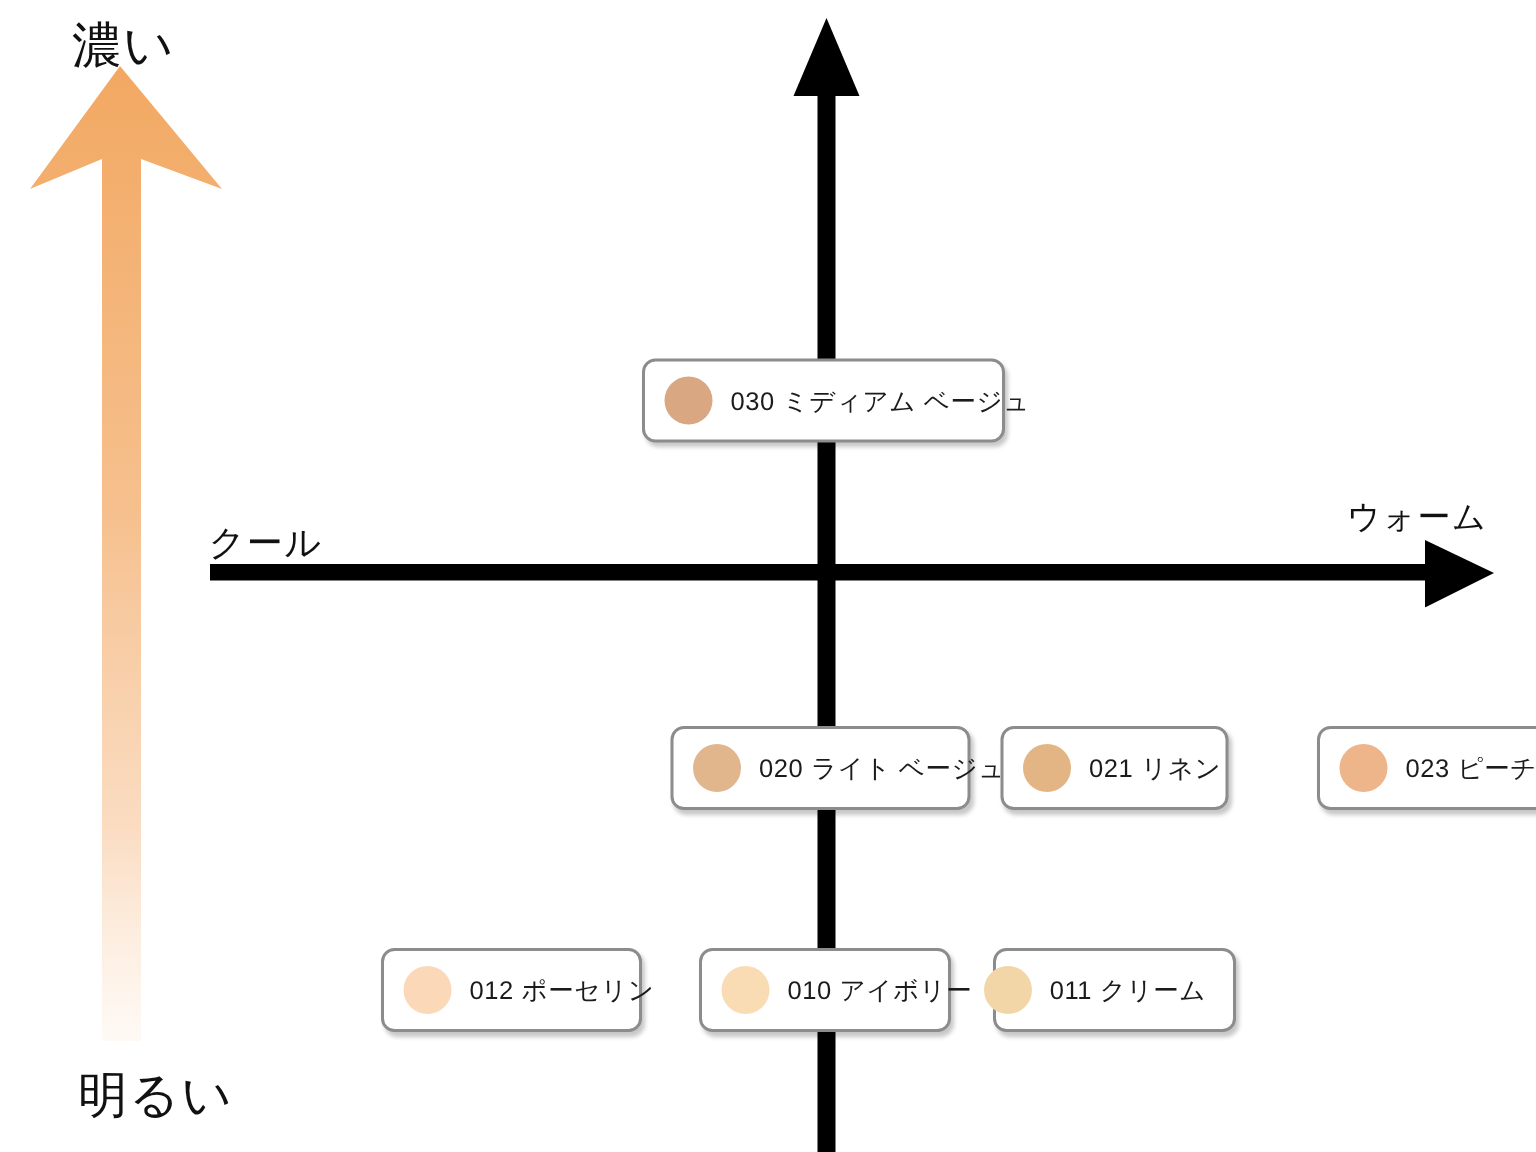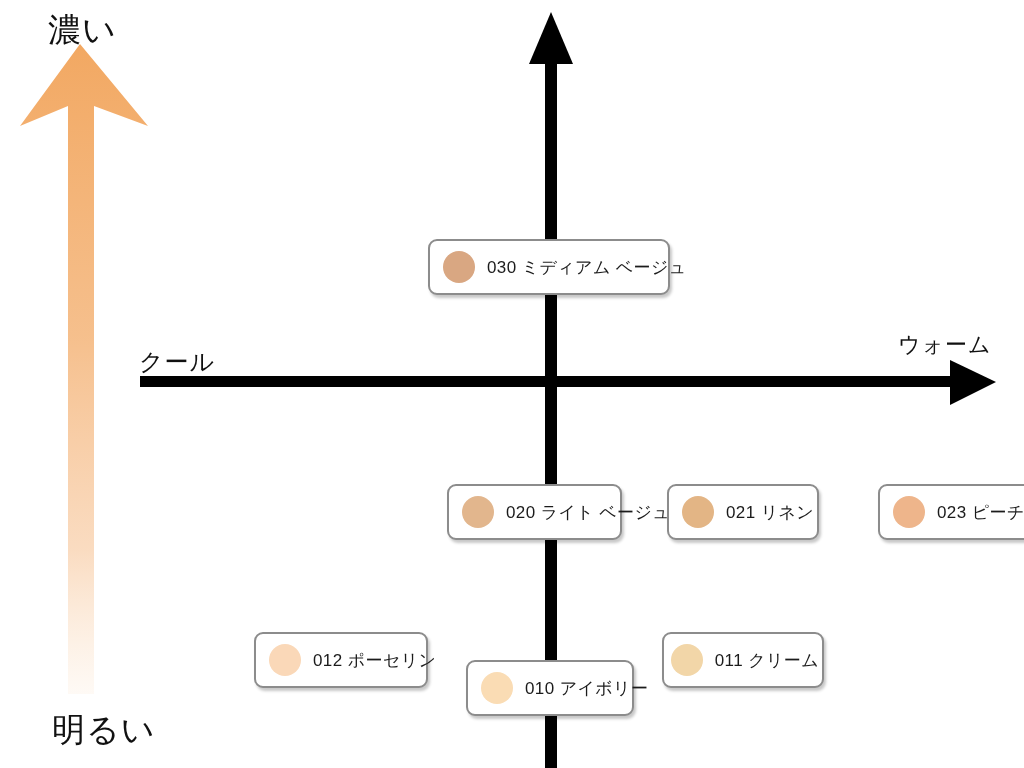--- a/index.html
+++ b/index.html
@@ -77,21 +77,21 @@
   
   .shade-card {
     position: absolute;
     display: flex;
     align-items: center;
     box-sizing: border-box;
     background: #ffffff;
     border: 2px solid #8c8c8c;
     border-radius: 9px;
     box-shadow: 2px 3px 3px rgba(0, 0, 0, 0.22);
-    padding: 0 3px 0 13px;
+    padding: 0 18px 0 13px;
     height: 56px;
   }
   .swatch {
     width: 32px;
     height: 32px;
     border-radius: 50%;
     flex: 0 0 auto;
   }
   .shade-name {
     margin-left: 12px;
@@ -131,37 +131,37 @@
   <div class="axis-label" id="label-dark">濃い</div>
   <div class="axis-label" id="label-light">明るい</div>
   <div class="axis-label" id="label-cool">クール</div>
   <div class="axis-label" id="label-warm">ウォーム</div>
 
   <div id="cards-layer">
       <div class="shade-card" style="left: 428px; top: 239px; width: 242px;">
         <div class="swatch" style="background: rgb(217, 167, 130);"></div>
         <div class="shade-name">030 ミディアム ベージュ</div>
       </div>
-      <div class="shade-card" style="left: 447px; top: 484px; width: 175px;">
+      <div class="shade-card" style="left: 447px; top: 484px; width: 200px;">
         <div class="swatch" style="background: rgb(226, 182, 141);"></div>
         <div class="shade-name">020 ライト ベージュ</div>
       </div>
       <div class="shade-card" style="left: 667px; top: 484px; width: 152px; justify-content: space-between;">
         <div class="swatch" style="background: rgb(227, 181, 133);"></div>
         <div class="shade-name">021 リネン</div>
       </div>
       <div class="shade-card" style="left: 846px; top: 484px; width: 156px; margin-left: 32px;">
         <div class="swatch" style="background: rgb(238, 181, 139);"></div>
         <div class="shade-name">023 ピーチ</div>
       </div>
       <div class="shade-card" style="left: 226px; top: 632px; width: 174px; margin-left: 28px;">
         <div class="swatch" style="background: rgb(250, 216, 184);"></div>
         <div class="shade-name">012 ポーセリン</div>
       </div>
-      <div class="shade-card" style="left: 466px; top: 632px; width: 168px; margin-top: 28px;">
+      <div class="shade-card" style="left: 466px; top: 632px; width: 168px;">
         <div class="swatch" style="background: rgb(250, 220, 180);"></div>
         <div class="shade-name">010 アイボリー</div>
       </div>
       <div class="shade-card" style="left: 662px; top: 632px; width: 162px; justify-content: flex-end;">
         <div class="swatch" style="background: rgb(242, 214, 168);"></div>
         <div class="shade-name">011 クリーム</div>
       </div>
     </div>
 
 </div>

